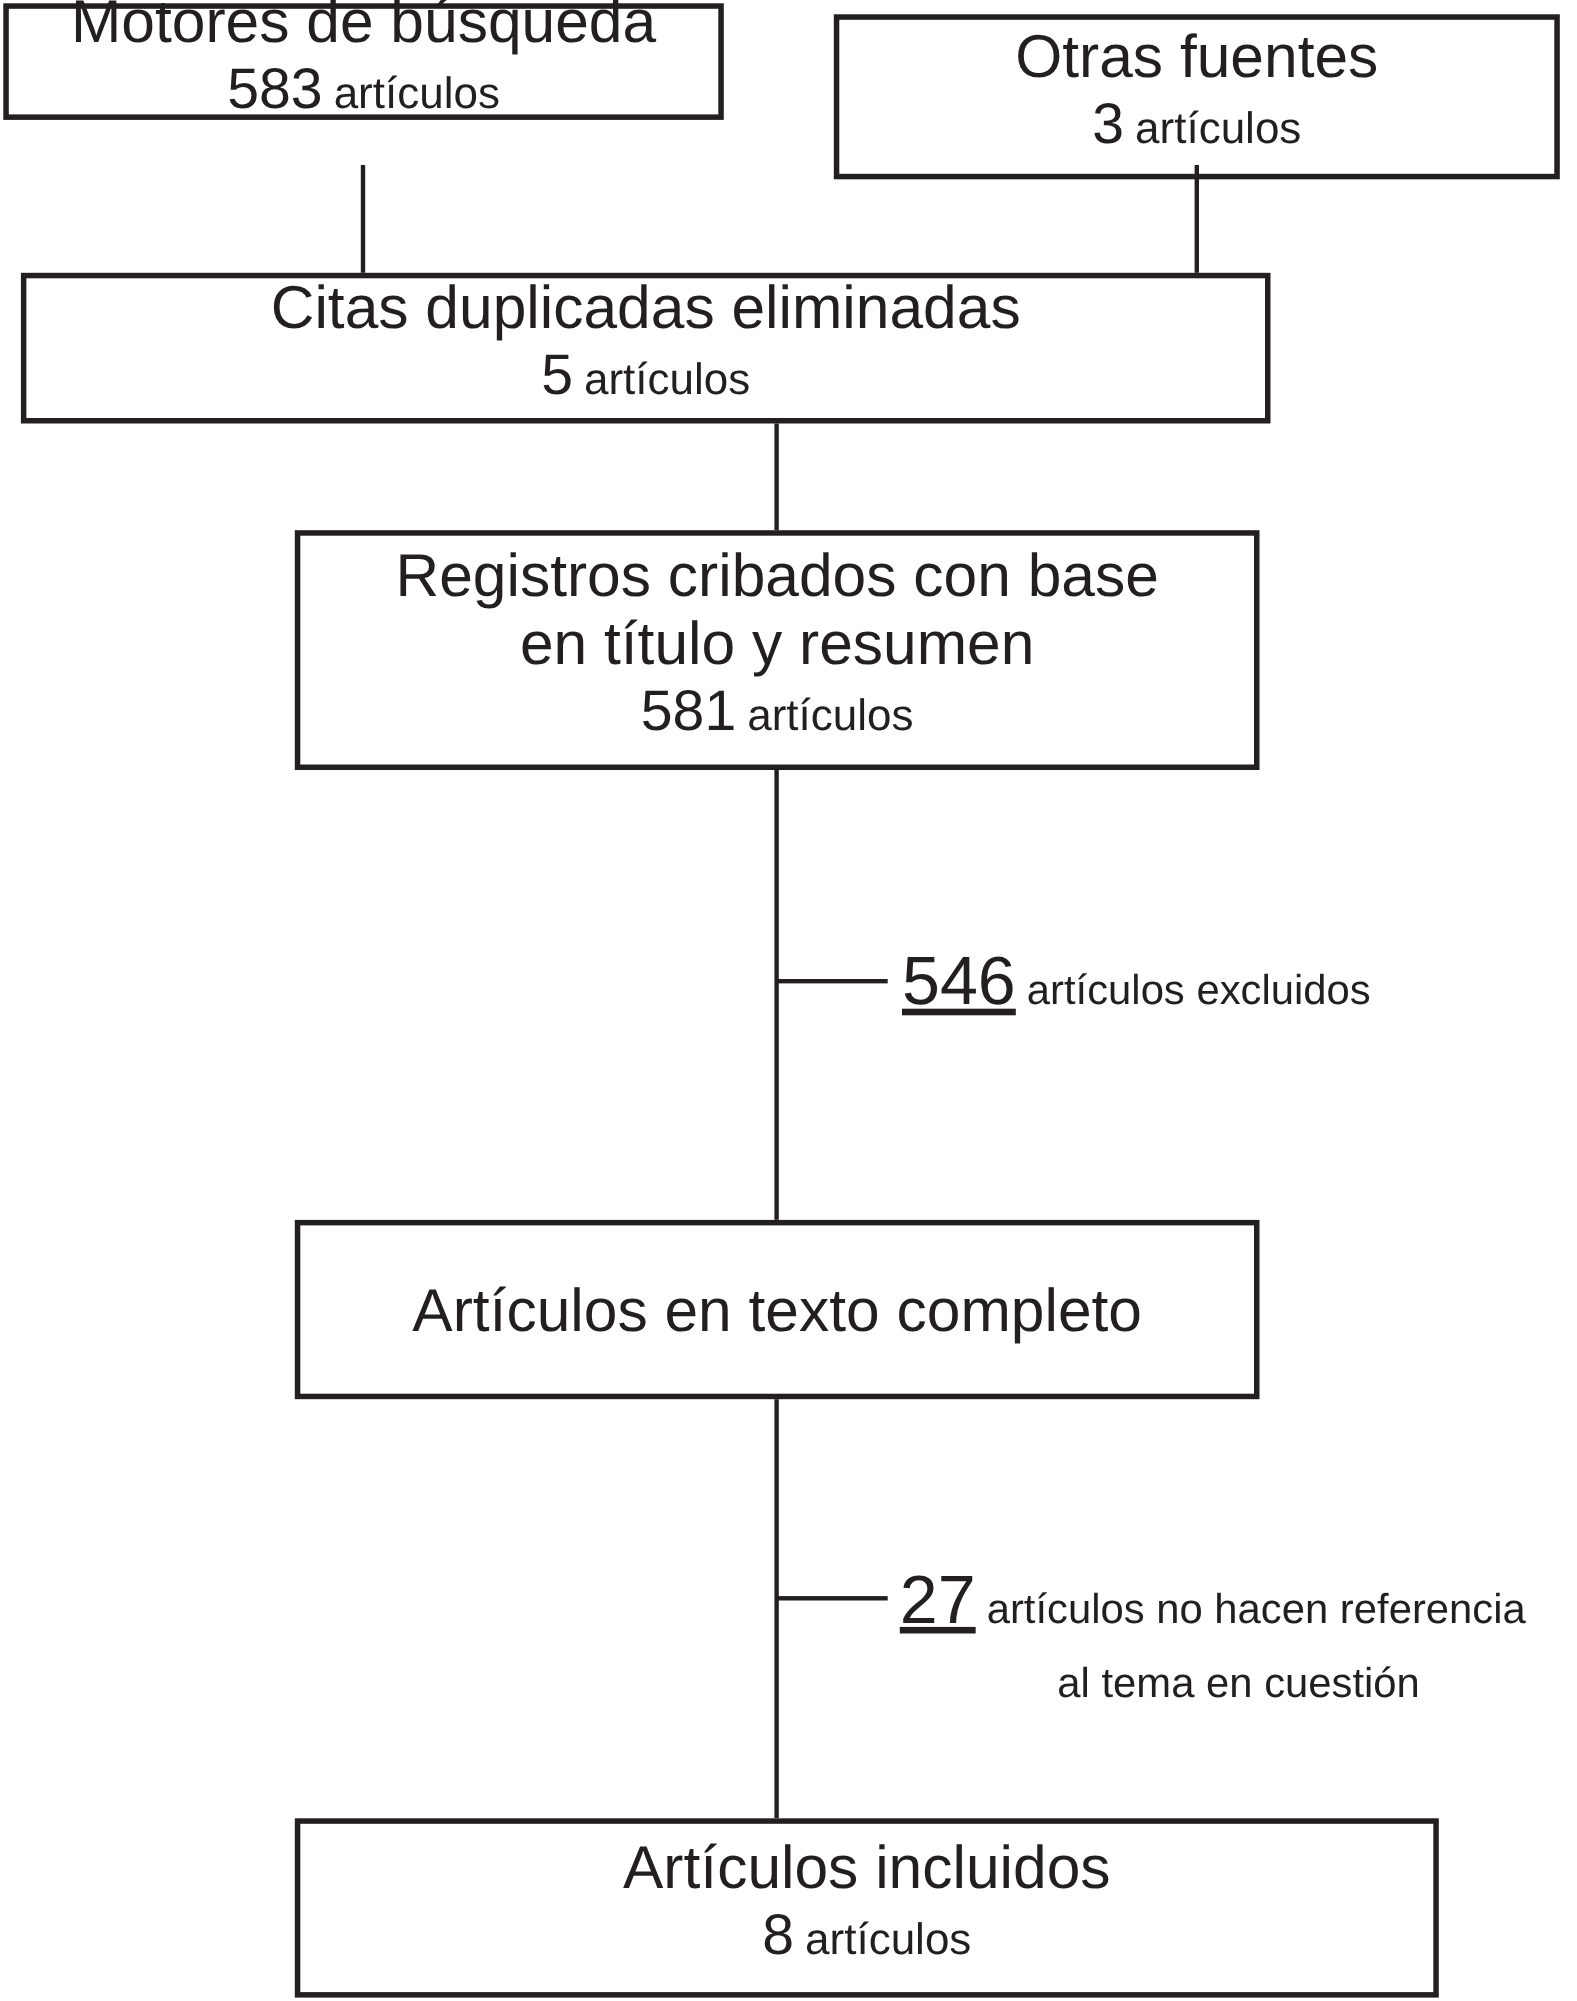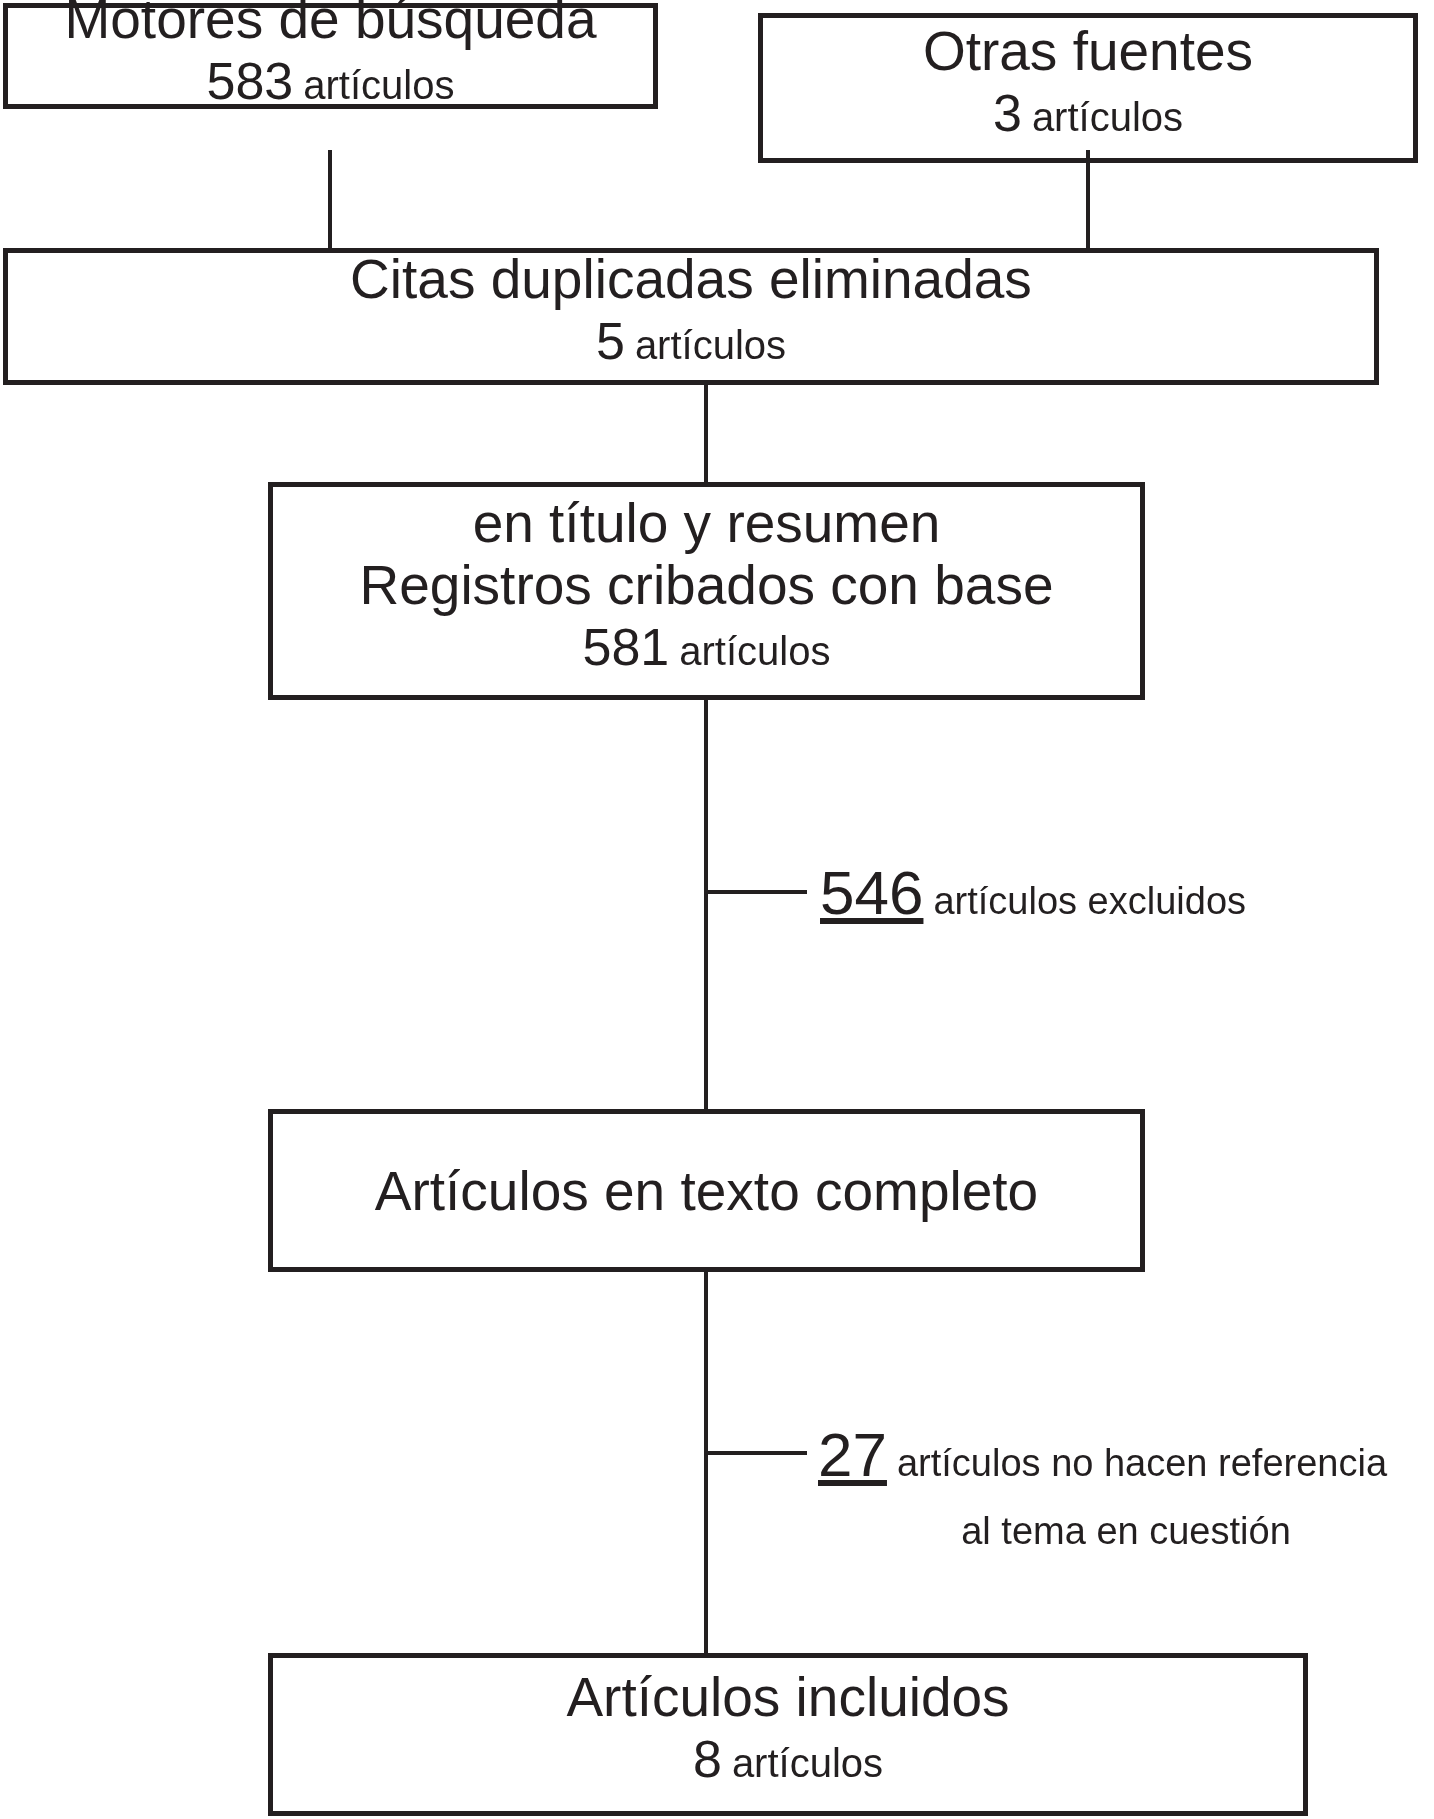--- a/index.html
+++ b/index.html
@@ -91,32 +91,32 @@
   <div class="box" style="left:758px; top:13px; width:660px; height:150px;">
     <div class="box-title">Otras fuentes</div>
     <div class="count-line">
       <span class="count-num">3</span><span class="count-unit">artículos</span>
     </div>
   </div>
 
   <div class="vline" style="left:328px; top:150px; height:100px;"></div>
   <div class="vline" style="left:1086px; top:150px; height:100px;"></div>
 
-  <div class="box" style="left:3px; top:248px; width:1376px; height:137px;">
+  <div class="box" style="left:19px; top:248px; width:1136px; height:137px;">
     <div class="box-title">Citas duplicadas eliminadas</div>
     <div class="count-line">
       <span class="count-num">5</span><span class="count-unit">artículos</span>
     </div>
   </div>
 
   <div class="vline" style="left:704px; top:385px; height:97px;"></div>
 
   <div class="box" style="left:268px; top:482px; width:877px; height:218px;">
+    <div class="box-title">Registros cribados con base</div>
     <div class="box-title">en título y resumen</div>
-    <div class="box-title">Registros cribados con base</div>
     <div class="count-line">
       <span class="count-num">581</span><span class="count-unit">artículos</span>
     </div>
   </div>
 
   <div class="vline" style="left:704px; top:700px; height:409px;"></div>
 
   <div class="hline" style="left:706px; top:890px; width:101px;"></div>
   <div class="side-note" style="left:820px; top:862px;">
     <div class="note-line1">

